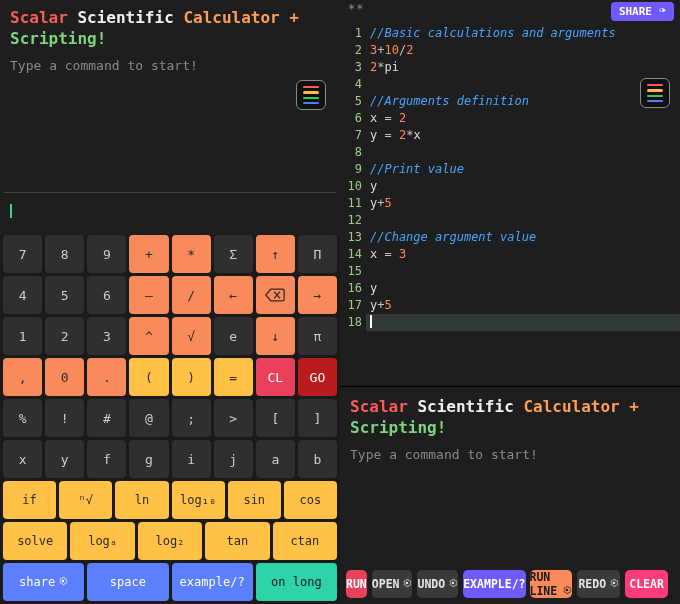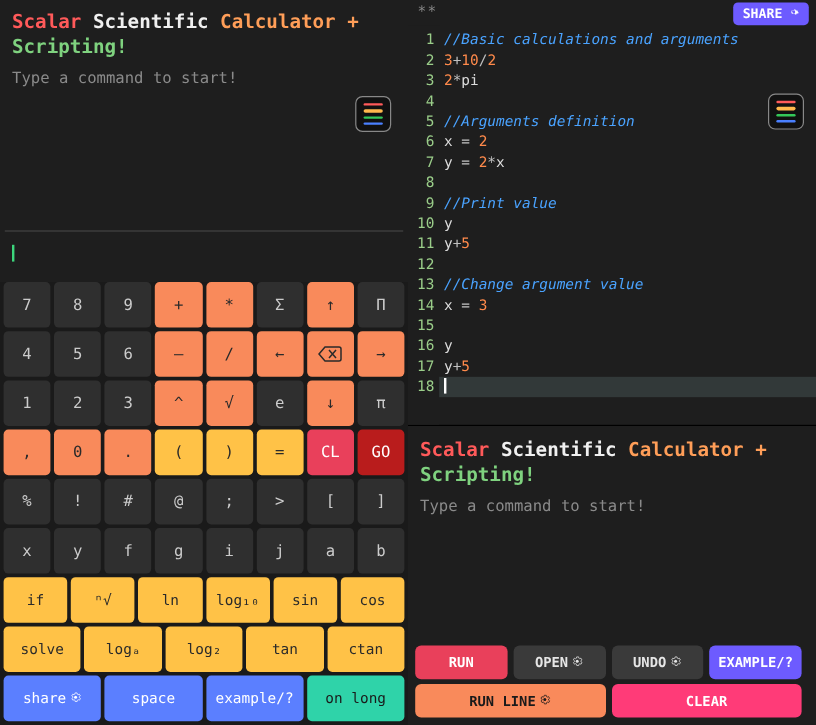--- a/index.html
+++ b/index.html
@@ -104,31 +104,31 @@
   .code .kw   { color:#dcdcdc; }
   .code-line-hl {
     position:absolute; left:0; right:0; height:17px;
     background: rgba(90,110,110,0.35);
   }
   .editor .cursor2 { display:inline-block; width:2px; height:13px; background:#fff; vertical-align:-2px;}
 
   .right .title-row { border-top: 1px solid #000; padding-top: 10px; }
   .right-console { height: 180px; }
 
-  .action-rows { display:flex; flex-direction:column; gap:4px; padding: 4px 12px 6px 6px; }
+  .action-rows { display:flex; flex-direction:row; gap:4px; padding: 4px 12px 6px 6px; }
   .arow { display:flex; gap:5px; }
   .abtn {
     flex:1; height: 28px;
     border-radius: 5px;
     display:flex; align-items:center; justify-content:center;
     font-size: 11.5px; color:#e6e6e6; background:#3a3a3a;
     gap:3px; font-weight:bold;
   }
   .a-red   { background:#e9405b; color:#fff; }
-  .a-or    { background:#f98a5b; color:#1a1a1a; }
+  .a-or    { background:#f98a5b; color:#1a1a1a;align-items:flex-end; }
   .a-blue  { background:#6d5bff; color:#fff; }
   .a-pink  { background:#ff3b78; color:#fff; }
 
   .bs-icon svg { width:20px; height:14px; }
 </style>
 </head>
 <body>
 
 <div class="left">
   <div class="title-row">
@@ -323,18 +323,25 @@
         </div>
       </div>
       <div class="arow">
         <div class="abtn a-or">
           <span>RUN LINE</span>
           <span class="gear"><svg width="10" height="10" viewBox="0 0 24 24" fill="currentColor">
               <circle cx="12" cy="12" r="3"></circle>
               <path d="M19.4 13a7.5 7.5 0 000-2l2.1-1.6-2-3.4-2.5 1a7.5 7.5 0 00-1.7-1l-.4-2.6h-4l-.4 2.6a7.5 7.5 0 00-1.7 1l-2.5-1-2 3.4L6.6 11a7.5 7.5 0 000 2l-2.1 1.6 2 3.4 2.5-1a7.5 7.5 0 001.7 1l.4 2.6h4l.4-2.6a7.5 7.5 0 001.7-1l2.5 1 2-3.4z" fill="none" stroke="currentColor" stroke-width="1.5"></path>
             </svg></span>
         </div>
+        <div class="abtn ">
+          <span>REDO</span>
+          <span class="gear"><svg width="10" height="10" viewBox="0 0 24 24" fill="currentColor">
+              <circle cx="12" cy="12" r="3"></circle>
+              <path d="M19.4 13a7.5 7.5 0 000-2l2.1-1.6-2-3.4-2.5 1a7.5 7.5 0 00-1.7-1l-.4-2.6h-4l-.4 2.6a7.5 7.5 0 00-1.7 1l-2.5-1-2 3.4L6.6 11a7.5 7.5 0 000 2l-2.1 1.6 2 3.4 2.5-1a7.5 7.5 0 001.7 1l.4 2.6h4l.4-2.6a7.5 7.5 0 001.7-1l2.5 1 2-3.4z" fill="none" stroke="currentColor" stroke-width="1.5"></path>
+            </svg></span>
+        </div>
         <div class="abtn a-pink">
           <span>CLEAR</span>
         </div>
       </div>
     </div>
 </div>
 
 </body></html>

